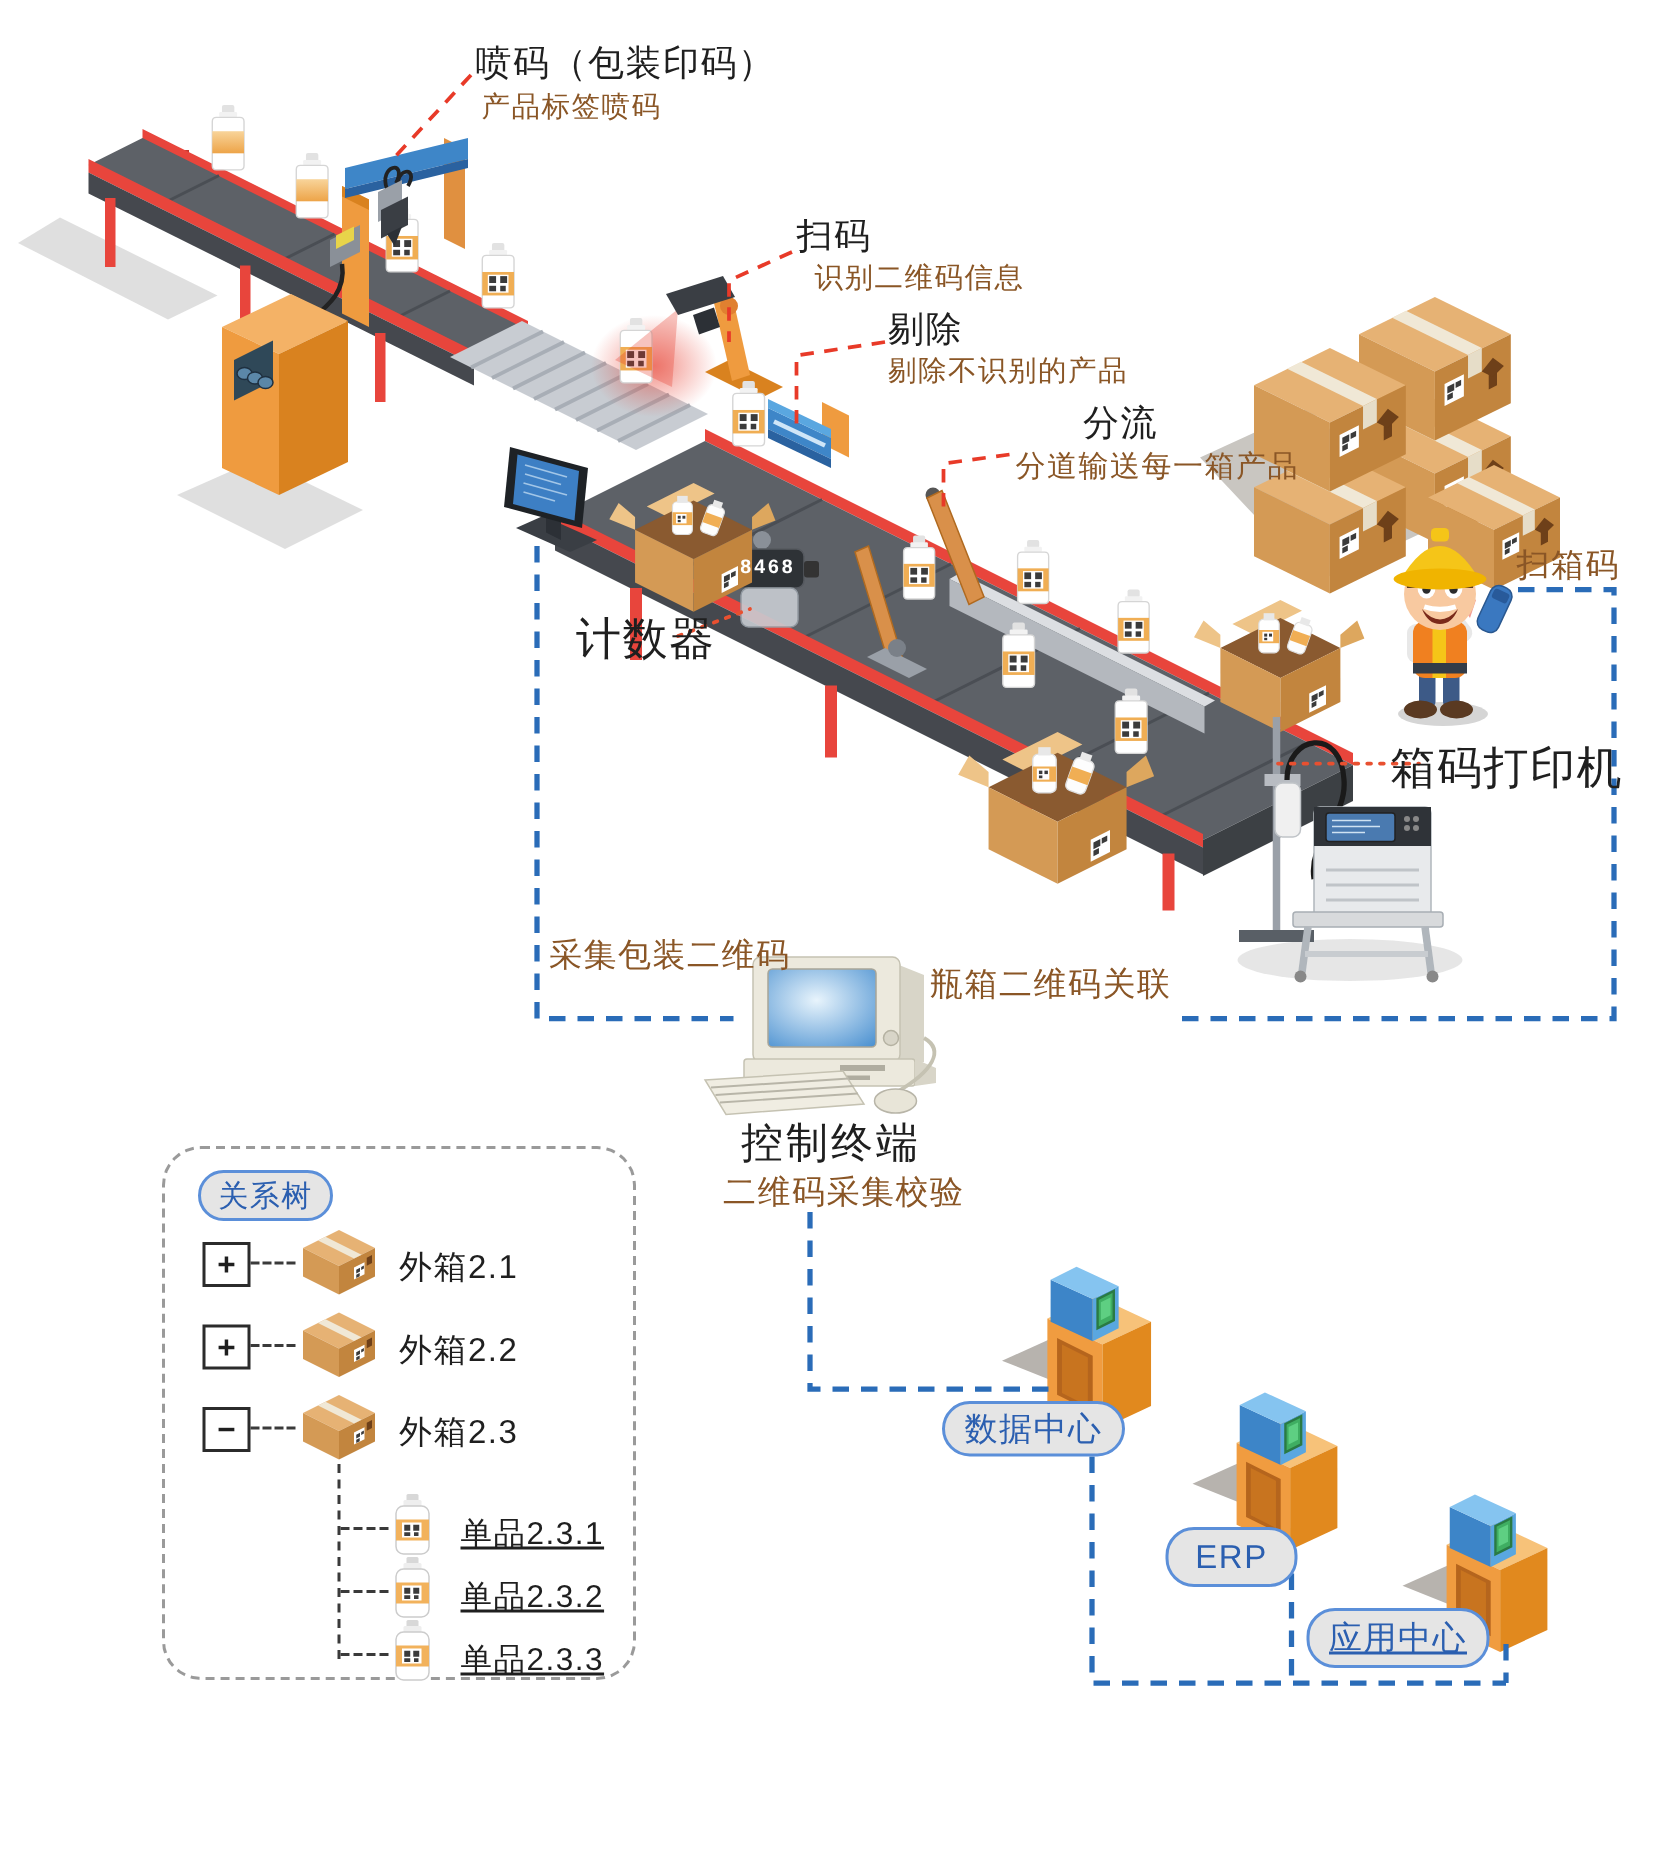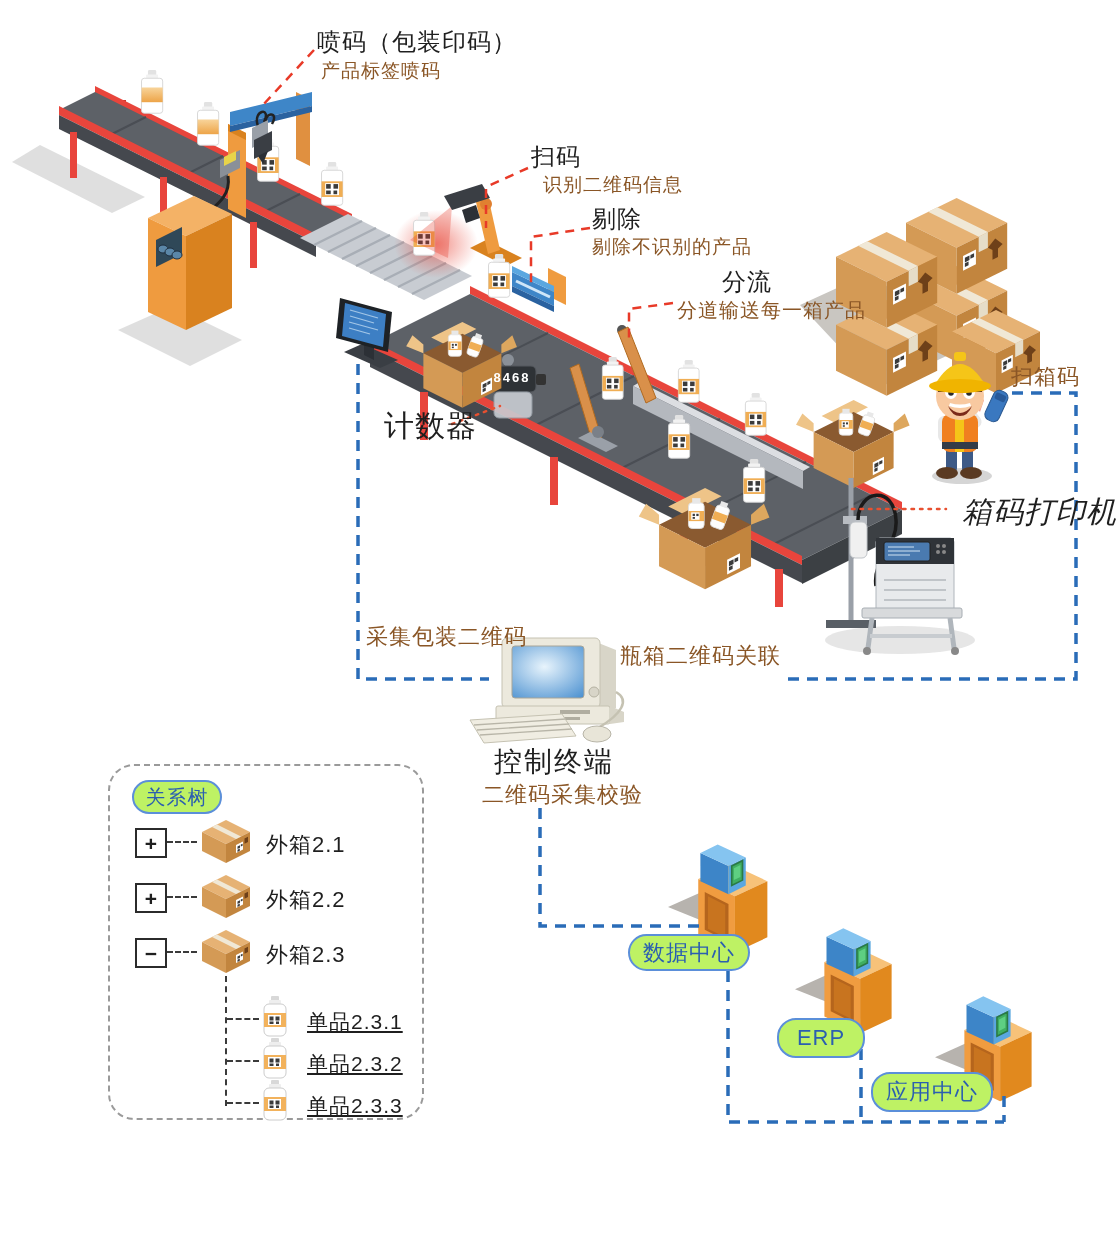--- a/index.html
+++ b/index.html
@@ -6,21 +6,21 @@
   body{width:1120px;height:1235px;position:relative;background:#ffffff;
        font-family:"Liberation Sans","DejaVu Sans",sans-serif;overflow:hidden;}
   #scene{position:absolute;left:0;top:0;z-index:1;}
   .lbl{position:absolute;z-index:3;white-space:nowrap;}
   .t-black{color:#1f1f1f;font-size:24px;letter-spacing:1px;}
   .t-brown{color:#8a5626;font-size:19px;letter-spacing:1px;}
   .t-big{font-size:30px;}
   .t-med{color:#8a5626;font-size:22px;letter-spacing:1px;}
   .counter-display{position:absolute;z-index:3;left:488px;top:370px;width:48px;text-align:center;
        color:#ffffff;font-size:13px;font-weight:bold;letter-spacing:2px;}
-  .pill{position:absolute;z-index:3;background:#bef264;border:2px solid #5b8fd9;border-radius:19px;
+  .pill{position:absolute;z-index:3;background:#e5e5e5;border:2px solid #5b8fd9;border-radius:19px;
        color:#2b5fb0;font-size:22px;display:flex;align-items:center;justify-content:center;letter-spacing:1px;}
   
   #tree{position:absolute;z-index:3;left:108px;top:764px;width:312px;height:352px;
        border:2px dashed #9a9a9a;border-radius:26px;}
   #tree .badge{position:absolute;left:22px;top:14px;width:86px;height:30px;font-size:20px;}
   .toggle{position:absolute;width:28px;height:26px;border:2px solid #2b2b2b;background:#fff;
        font-size:21px;font-weight:bold;color:#1f1f1f;display:flex;align-items:center;justify-content:center;line-height:1;}
   .hdash{position:absolute;border-top:2px dashed #3a3a3a;}
   .vdash{position:absolute;border-left:2px dashed #3a3a3a;}
   .node-label{position:absolute;color:#1f1f1f;font-size:22px;letter-spacing:1px;}
@@ -440,21 +440,21 @@
 <div class="lbl t-black" style="left:592px;top:203px;">剔除</div>
 <div class="lbl t-brown" style="left:592px;top:234px;">剔除不识别的产品</div>
 
 <div class="lbl t-black" style="left:677px;top:266px;margin-left:45px;">分流</div>
 <div class="lbl t-brown" style="left:677px;top:297px;font-size:20px;">分道输送每一箱产品</div>
 
 <div class="lbl t-black t-big" style="left:384px;top:406px;">计数器</div>
 <div class="counter-display">8468</div>
 
 <div class="lbl t-med" style="left:1011px;top:362px;">扫箱码</div>
-<div class="lbl t-black t-big" style="left:962px;top:492px;font-style:italic;">箱码打印机</div>
+<div class="lbl t-black t-big" style="left:927px;top:492px;">箱码打印机</div>
 
 <div class="lbl t-med" style="left:366px;top:622px;font-family:Liberation Mono, monospace;">采集包装二维码</div>
 <div class="lbl t-med" style="left:620px;top:641px;">瓶箱二维码关联</div>
 
 <div class="lbl t-black" style="left:494px;top:743px;font-size:28px;letter-spacing:2px;">控制终端</div>
 <div class="lbl t-med" style="left:482px;top:780px;">二维码采集校验</div>
 
 <div id="tree">
   <div class="pill badge" style="position:absolute;">关系树</div>
 
@@ -495,13 +495,13 @@
 
   <div class="hdash" style="left:117px;top:336px;width:32px;"></div>
   <svg class="icon-svg" style="left:151px;top:314px;" width="28" height="42" viewBox="0 0 28 42">
       <use href="#treeBottle"></use>
     </svg>
   <div class="child-label" style="left:197px;top:326px;">单品2.3.3</div>
 </div>
 
 <div class="pill" style="left:628px;top:934px;width:118px;height:33px;">数据中心</div>
 <div class="pill" style="left:777px;top:1018px;width:84px;height:36px;">ERP</div>
-<div class="pill" style="left:871px;top:1072px;width:118px;height:36px;">应用中心</div>
+<div class="pill" style="left:871px;top:1072px;width:118px;height:36px;text-decoration:underline;">应用中心</div>
 
 </body></html>

